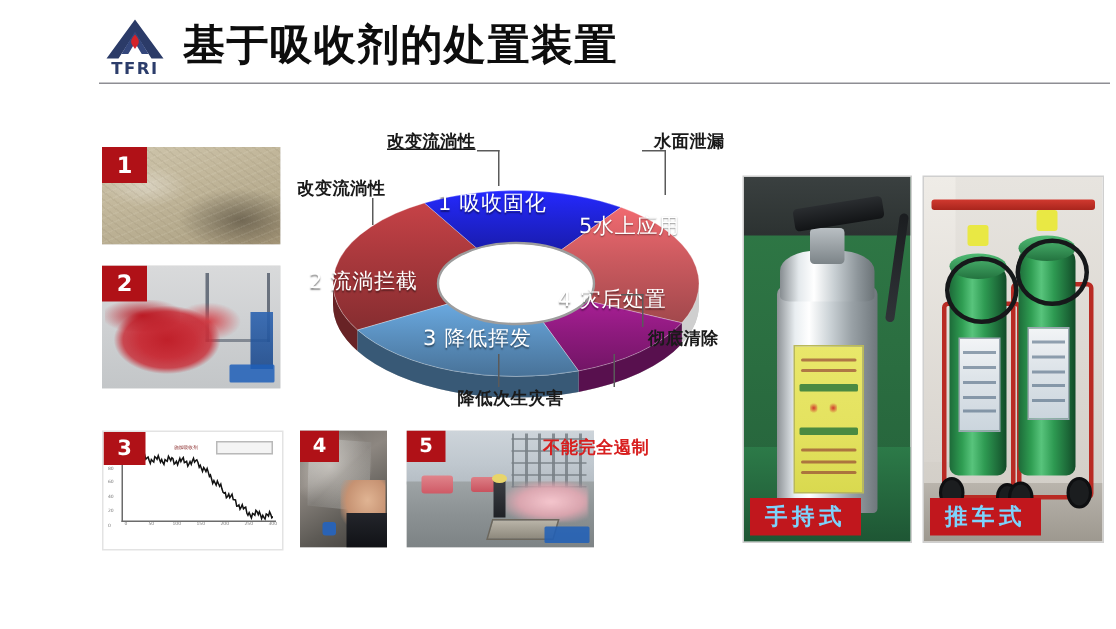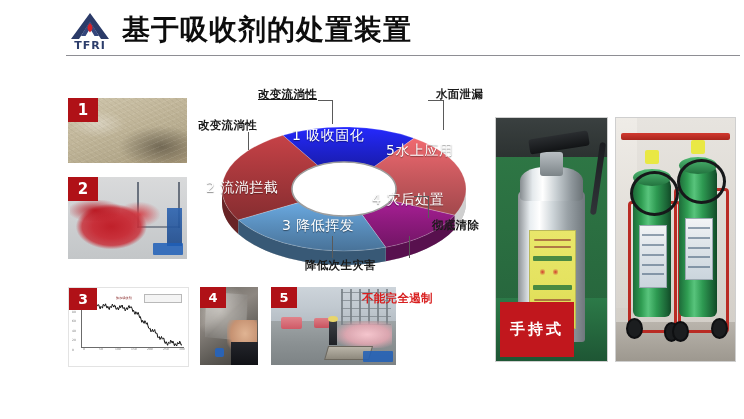--- a/index.html
+++ b/index.html
@@ -139,22 +139,22 @@
   .p5wm{position:absolute;right:3px;bottom:3px;width:30px;height:11px;
     background:#1f5fb8;opacity:.85;border-radius:1px;}
   #photo5 .badge{width:26px;height:21px;font-size:13px;}
 
   
   .bigphoto{position:absolute;overflow:hidden;border:1px solid #cfcfcf;}
   #photoHand{left:495px;top:117px;width:111px;height:243px;}
   #photoCart{left:615px;top:117px;width:119px;height:243px;}
   .caption{
     position:absolute;left:4px;bottom:4px;
-    background:#c1171d;color:#ffffff;font-weight:bold;
-    padding:18px 10px;font-size:15px;letter-spacing:3px;z-index:6;
+    background:#c1171d;color:#7dd3fc;font-weight:bold;
+    padding:3px 10px;font-size:15px;letter-spacing:3px;z-index:6;
     white-space:nowrap;
   }
 
   
   .hbg{position:absolute;inset:0;background:linear-gradient(180deg,#2f7a46 0%,#2b6f41 45%,#24603a 100%);}
   .hfloor{position:absolute;left:0;right:0;bottom:0;height:26%;
     background:linear-gradient(180deg,#2c7a48,#1e5634);}
   .hwall{position:absolute;left:0;right:0;top:0;height:16%;
     background:linear-gradient(180deg,#3a4040,#2c3231);}
   .hbody{position:absolute;left:20%;top:30%;width:60%;height:62%;
@@ -375,20 +375,21 @@
         <i style="top:46%"></i>
         <i style="top:62%"></i>
         <i style="top:78%"></i>
     </div>
 
     <div class="wheel" id="wA1"></div>
     <div class="wheel" id="wA2"></div>
     <div class="wheel" id="wB1"></div>
     <div class="wheel" id="wB2"></div>
 
+    <div class="caption">推车式</div>
   </div>
 
   <div class="donut">
     <svg id="donut-svg" width="300" height="190" viewBox="0 0 300 190">
         <path d="M270,117 A122,62 0 1 1 269.99999814183377,116.98917895869262
             L199.9999992079947,116.99528761104355 A52,27 0 1 0 200,117 Z" fill="#c6c6c6"></path>
         <path d="M270,110 A122,62 0 1 1 269.99999814183377,109.98917895869262
             L199.9999992079947,109.99528761104355 A52,27 0 1 0 200,110 Z" fill="#d6d6d6"></path>
         <path d="M270,103 A122,62 0 0 1 26,103.00000000000001
      L26,117.00000000000001 A122,62 0 0 0 270,117 Z" fill="#cfcfcf"></path>

